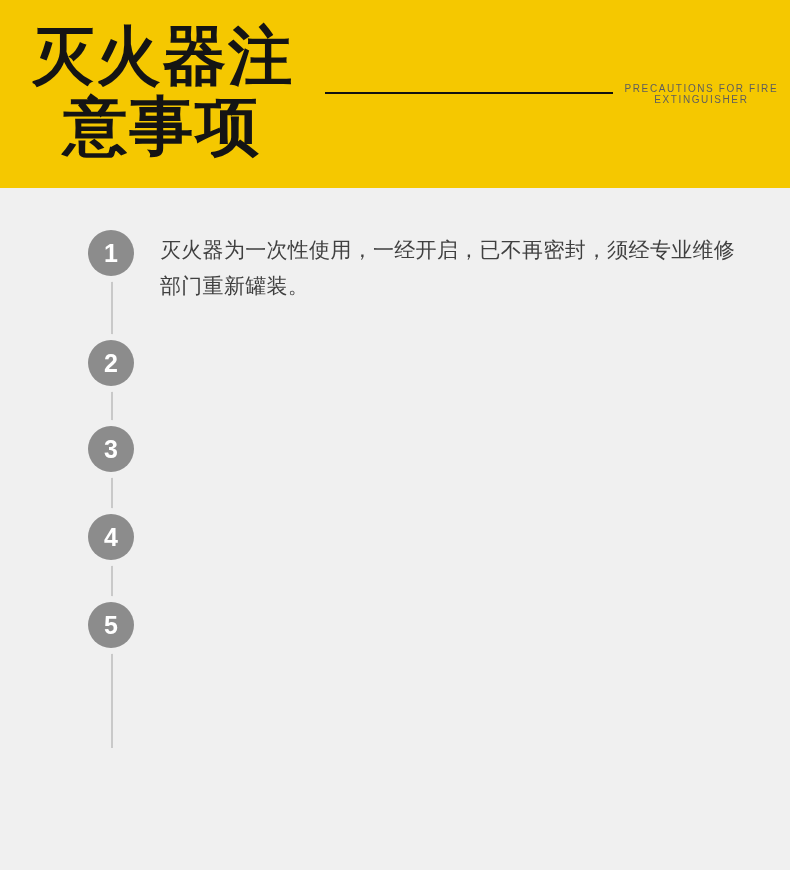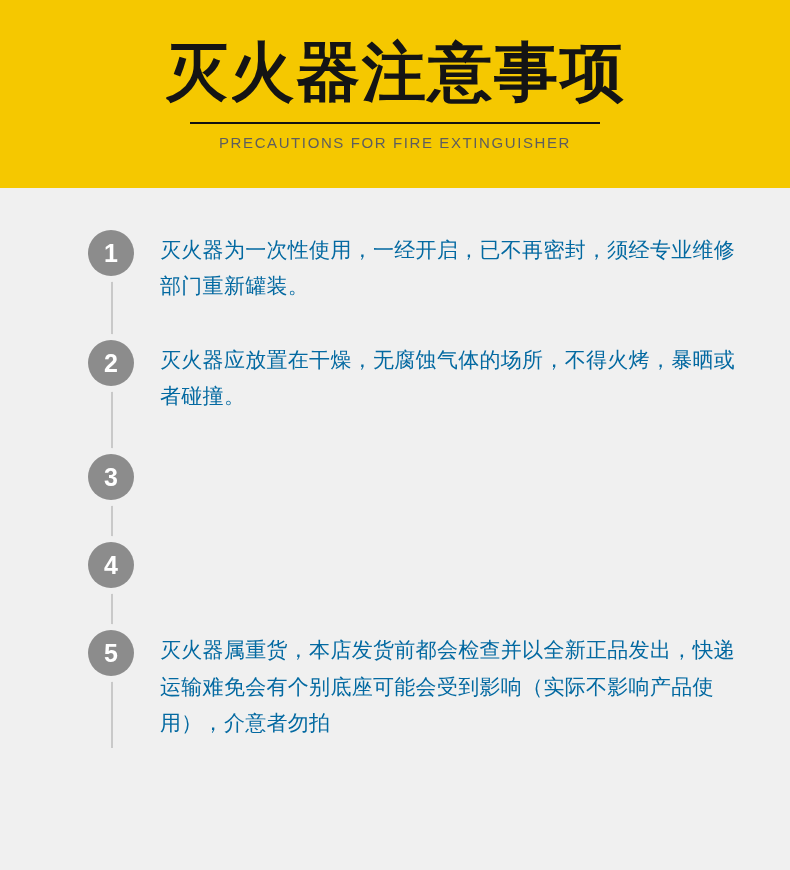--- a/index.html
+++ b/index.html
@@ -21,21 +21,21 @@
   }
 
   
   .banner {
     position: relative;
     width: 790px;
     height: 188px;
     background: #f5c800;
     box-sizing: border-box;
     display: flex;
-    flex-direction: column;
+    flex-direction: row;
     align-items: center;
     justify-content: center;
   }
   .banner-title {
     font-family: "DejaVu Sans", "Liberation Sans", sans-serif;
     font-size: 64px;
     font-weight: bold;
     color: #141414;
     letter-spacing: 2px;
     line-height: 1.1;
@@ -44,21 +44,21 @@
     text-align: center;
   }
   .banner-divider {
     width: 410px;
     height: 2px;
     background: #111111;
     margin: 8px 0 10px 0;
   }
   .banner-subtitle {
     font-family: "Liberation Sans", "DejaVu Sans", sans-serif;
-    font-size: 15px;
+    font-size: 10px;
     letter-spacing: 1.6px;
     color: #5e5e5e;
     text-align: center;
     margin: 0;
   }
 
   
   .content {
     position: relative;
     padding: 42px 40px 30px 40px;
@@ -95,21 +95,21 @@
     align-items: center;
     justify-content: center;
     margin-left: 48px;
     margin-right: 26px;
     box-shadow: 0 0 0 6px #f0f0f0;
   }
   .item-text {
     font-family: "DejaVu Sans", "Liberation Sans", sans-serif;
     font-size: 21px;
     line-height: 1.72;
-    color: #0369a1;
+    color: #404040;
     padding-top: 2px;
     max-width: 580px;
     letter-spacing: 0.3px;
   }
 
   
   .item[data-index="0"] { margin-bottom: 36px; }
   .item[data-index="1"] { margin-bottom: 40px; }
   .item[data-index="2"] { margin-bottom: 42px; }
   .item[data-index="3"] { margin-bottom: 42px; }
@@ -128,30 +128,28 @@
   <div class="content">
     <div class="timeline"></div>
 
     <div class="item" data-index="0">
       <div class="badge">1</div>
       <div class="item-text">灭火器为一次性使用，一经开启，已不再密封，须经专业维修部门重新罐装。</div>
     </div>
 
     <div class="item" data-index="1">
       <div class="badge">2</div>
-      <div class="item-text">灭火器应放置在干燥，无腐蚀气体的场所，不得火烤，暴晒或者碰撞。</div>
     </div>
 
     <div class="item" data-index="2">
       <div class="badge">3</div>
     </div>
 
     <div class="item" data-index="3">
       <div class="badge">4</div>
     </div>
 
     <div class="item" data-index="4">
       <div class="badge">5</div>
-      <div class="item-text">灭火器属重货，本店发货前都会检查并以全新正品发出，快递运输难免会有个别底座可能会受到影响（实际不影响产品使用），介意者勿拍</div>
     </div>
   </div>
 
 </div>
 
 </body></html>

